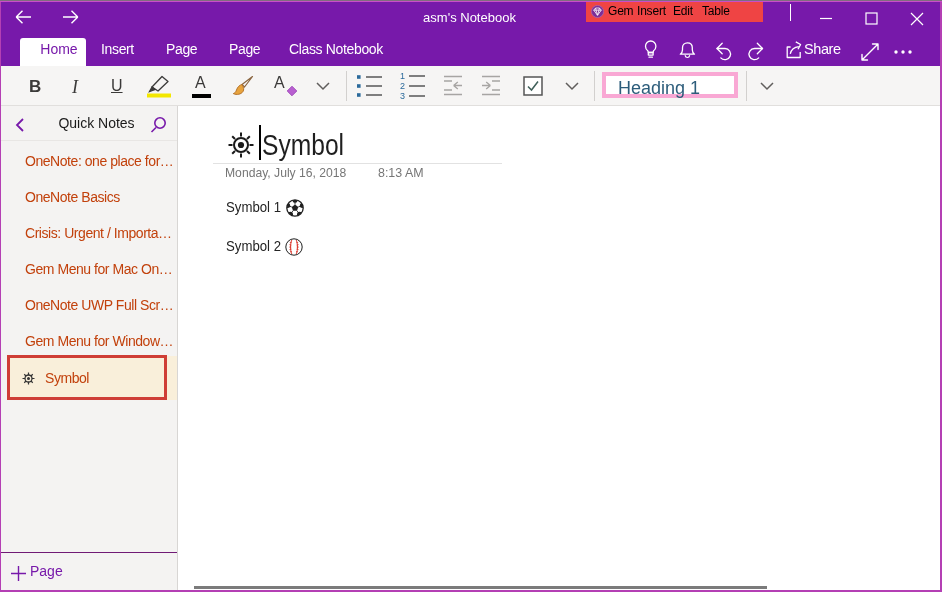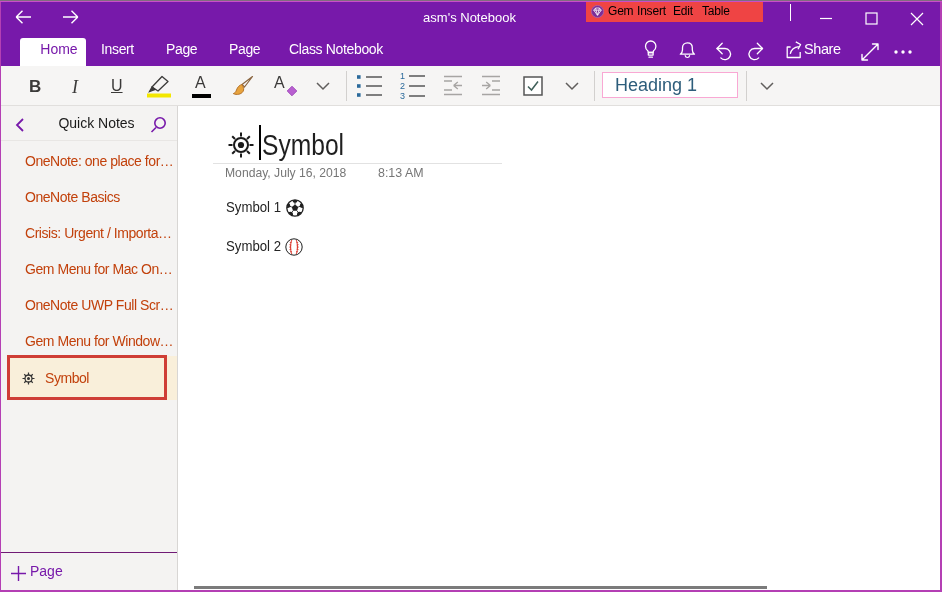--- a/index.html
+++ b/index.html
@@ -23,21 +23,21 @@
 
 
 .tab { position:absolute; top:41px; color:#fff; font-size:14px; letter-spacing:-0.35px; }
 #hometab { position:absolute; left:20px; top:38px; width:66px; height:28px; background:#fff; border-radius:3px 3px 0 0; }
 #hometab span { position:absolute; left:0; width:66px; text-align:center; top:3px; color:#7719aa; font-size:14px;padding-left:12px; }
 
 
 #toolbar { position:absolute; left:1px; top:66px; width:939px; height:40px; background:#f6f5f4; border-bottom:1px solid #e1dfdd; }
 .tbtxt { position:absolute; color:#3b3a39; }
 .vsep { position:absolute; top:71px; width:1px; height:30px; background:#d2d0ce; }
-#headingbox { position:absolute; left:602px; top:72px; width:136px; height:26px; background:#fff; border:1px solid #f9a8d4; }
+#headingbox { position:absolute; left:602px; top:72px; width:136px; height:26px; background:#fff; border:4px solid #f9a8d4; }
 #headingbox span { position:absolute; left:12px; top:2px; font-size:18px; color:#2d5d7b; }
 
 
 #sidebar { position:absolute; left:1px; top:106px; width:177px; height:484px; background:#f4f3f2; border-right:1px solid #d8d6d4; }
 #sbheader { position:absolute; left:0; top:0; width:176px; height:35px; border-bottom:1px solid #e8e6e4; }
 #sbheader .title { position:absolute; left:0; top:9px; width:176px; text-align:center; font-size:14px; color:#1a1a1a;padding-left:15px; }
 .pgitem { position:absolute; left:4px; width:176px; height:36px; font-size:14px; color:#c2410c; letter-spacing:-0.45px; }
 .pgitem span { position:absolute; left:20px; top:10px; white-space:nowrap; }
 #selitem { position:absolute; left:6px; top:250px; width:170px; height:44px; background:#f9efda; }
 #selbox { position:absolute; left:6px; top:249px; width:160px; height:45px; border:3px solid #cf3e36; }

